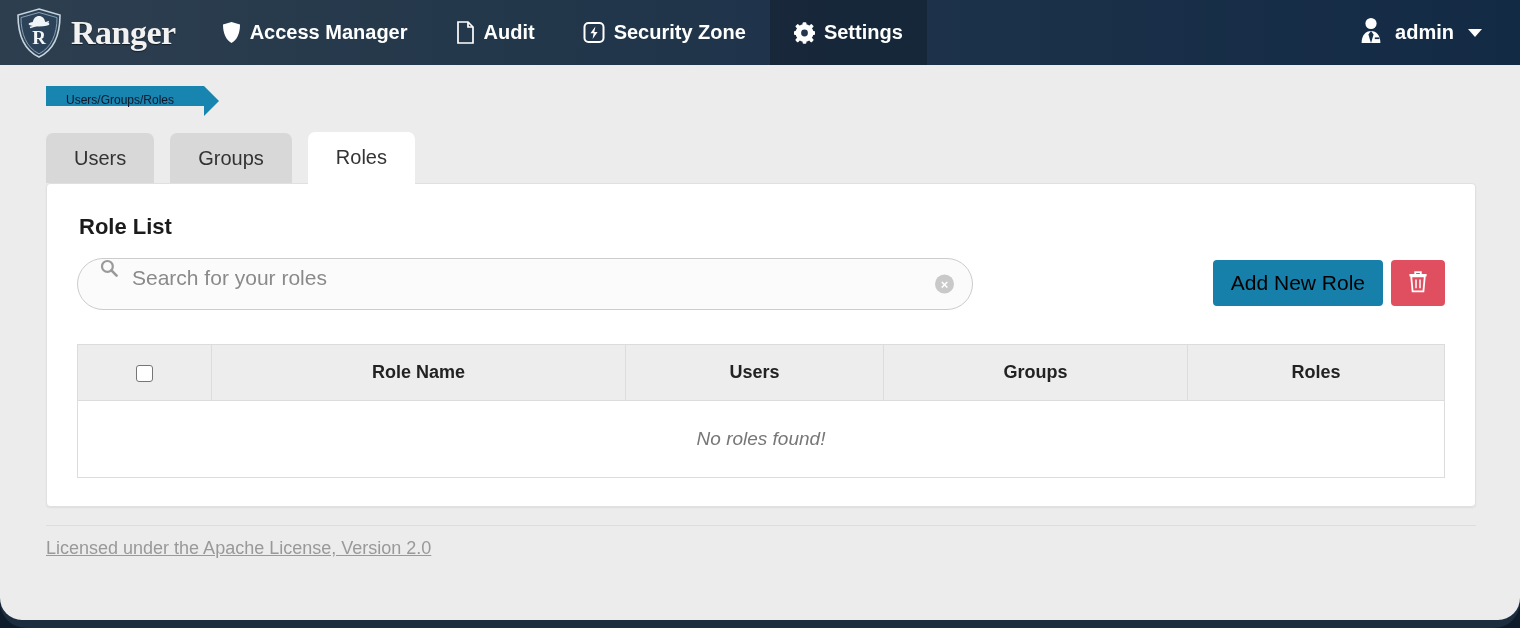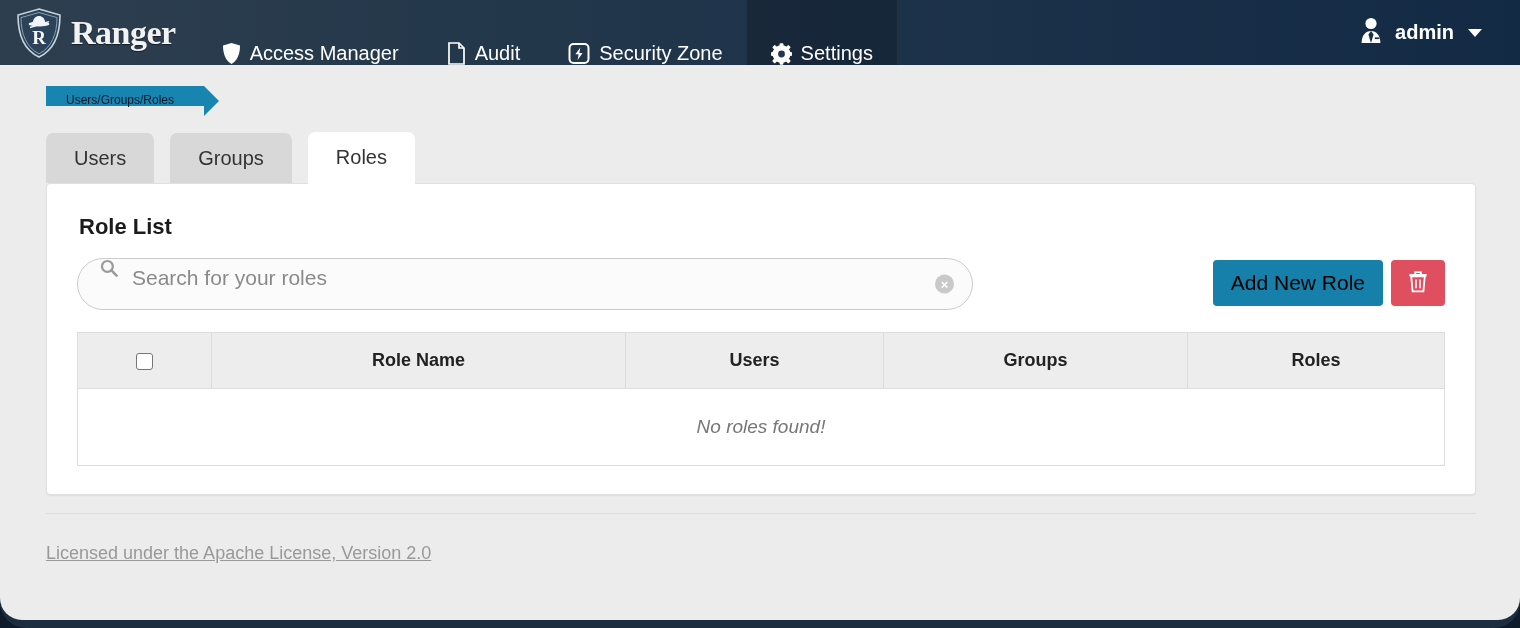--- a/index.html
+++ b/index.html
@@ -50,25 +50,25 @@
   .brand-text {
     font-family: "Liberation Serif", serif;
     font-weight: bold;
     font-size: 34px;
     color: #f2f2f2;
     letter-spacing: -0.5px;
     text-shadow: 0 1px 1px rgba(0,0,0,.5);
   }
   .nav-item {
     display: flex;
-    align-items: flex-end;
+    align-items: center;
     gap: 9px;
     padding: 0 24px;
     font-size: 20px;
-    font-weight: normal;
+    font-weight: bold;
     color: #ffffff;
     cursor: pointer;
     white-space: nowrap;
   }
   .nav-item.active { background: rgba(0,0,0,0.22); }
   .nav-item .nv-icon { display: flex; align-items: center; }
   .nav-spacer { flex: 1 1 auto; }
   .user-menu {
     display: flex;
     align-items: center;
@@ -219,21 +219,21 @@
     border-radius: 4px;
     width: 54px;
     cursor: pointer;
     display: flex;
     align-items: center;
     justify-content: center;
   }
 
   
   table.roles-table {
-    margin-top: 22px;
+    margin-top: 34px;
     width: 100%;
     border-collapse: collapse;
     border: 1px solid #dcdcdc;
     table-layout: fixed;
   }
   table.roles-table thead th {
     background: #ededed;
     border: 1px solid #dcdcdc;
     font-size: 18px;
     font-weight: bold;
@@ -261,21 +261,21 @@
     padding: 27px 8px;
     font-size: 19px;
     font-style: italic;
     color: #777;
   }
 
   
   #footer {
     margin: 18px 44px 7px 46px;
     border-top: 1px solid #dddddd;
-    padding-top: 29px;
+    padding-top: 12px;
   }
   .license-link {
     font-size: 18px;
     color: #999999;
     text-decoration: underline;
     cursor: pointer;
   }
 </style>
 </head>
 <body>

